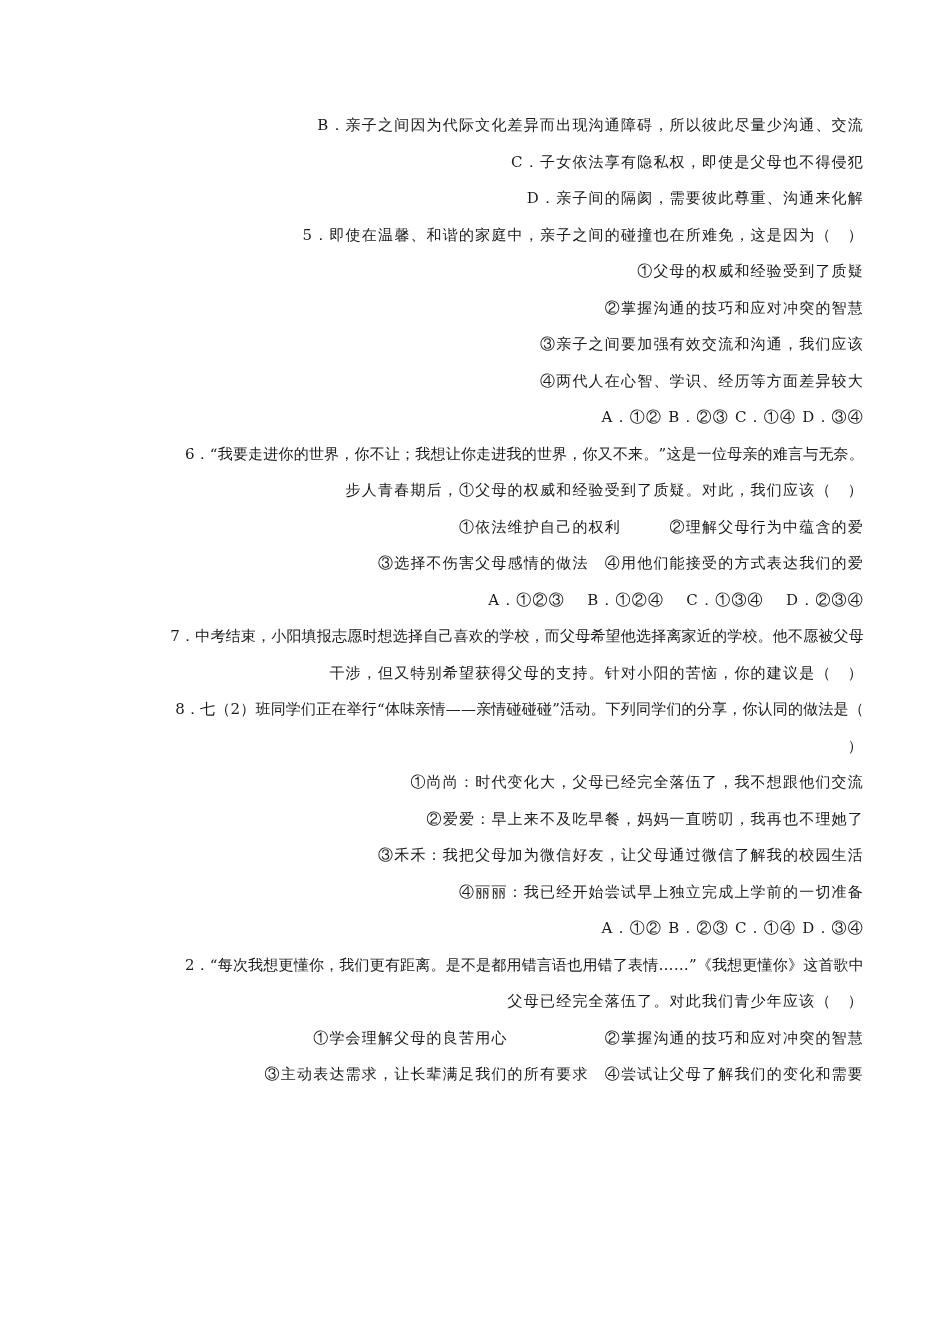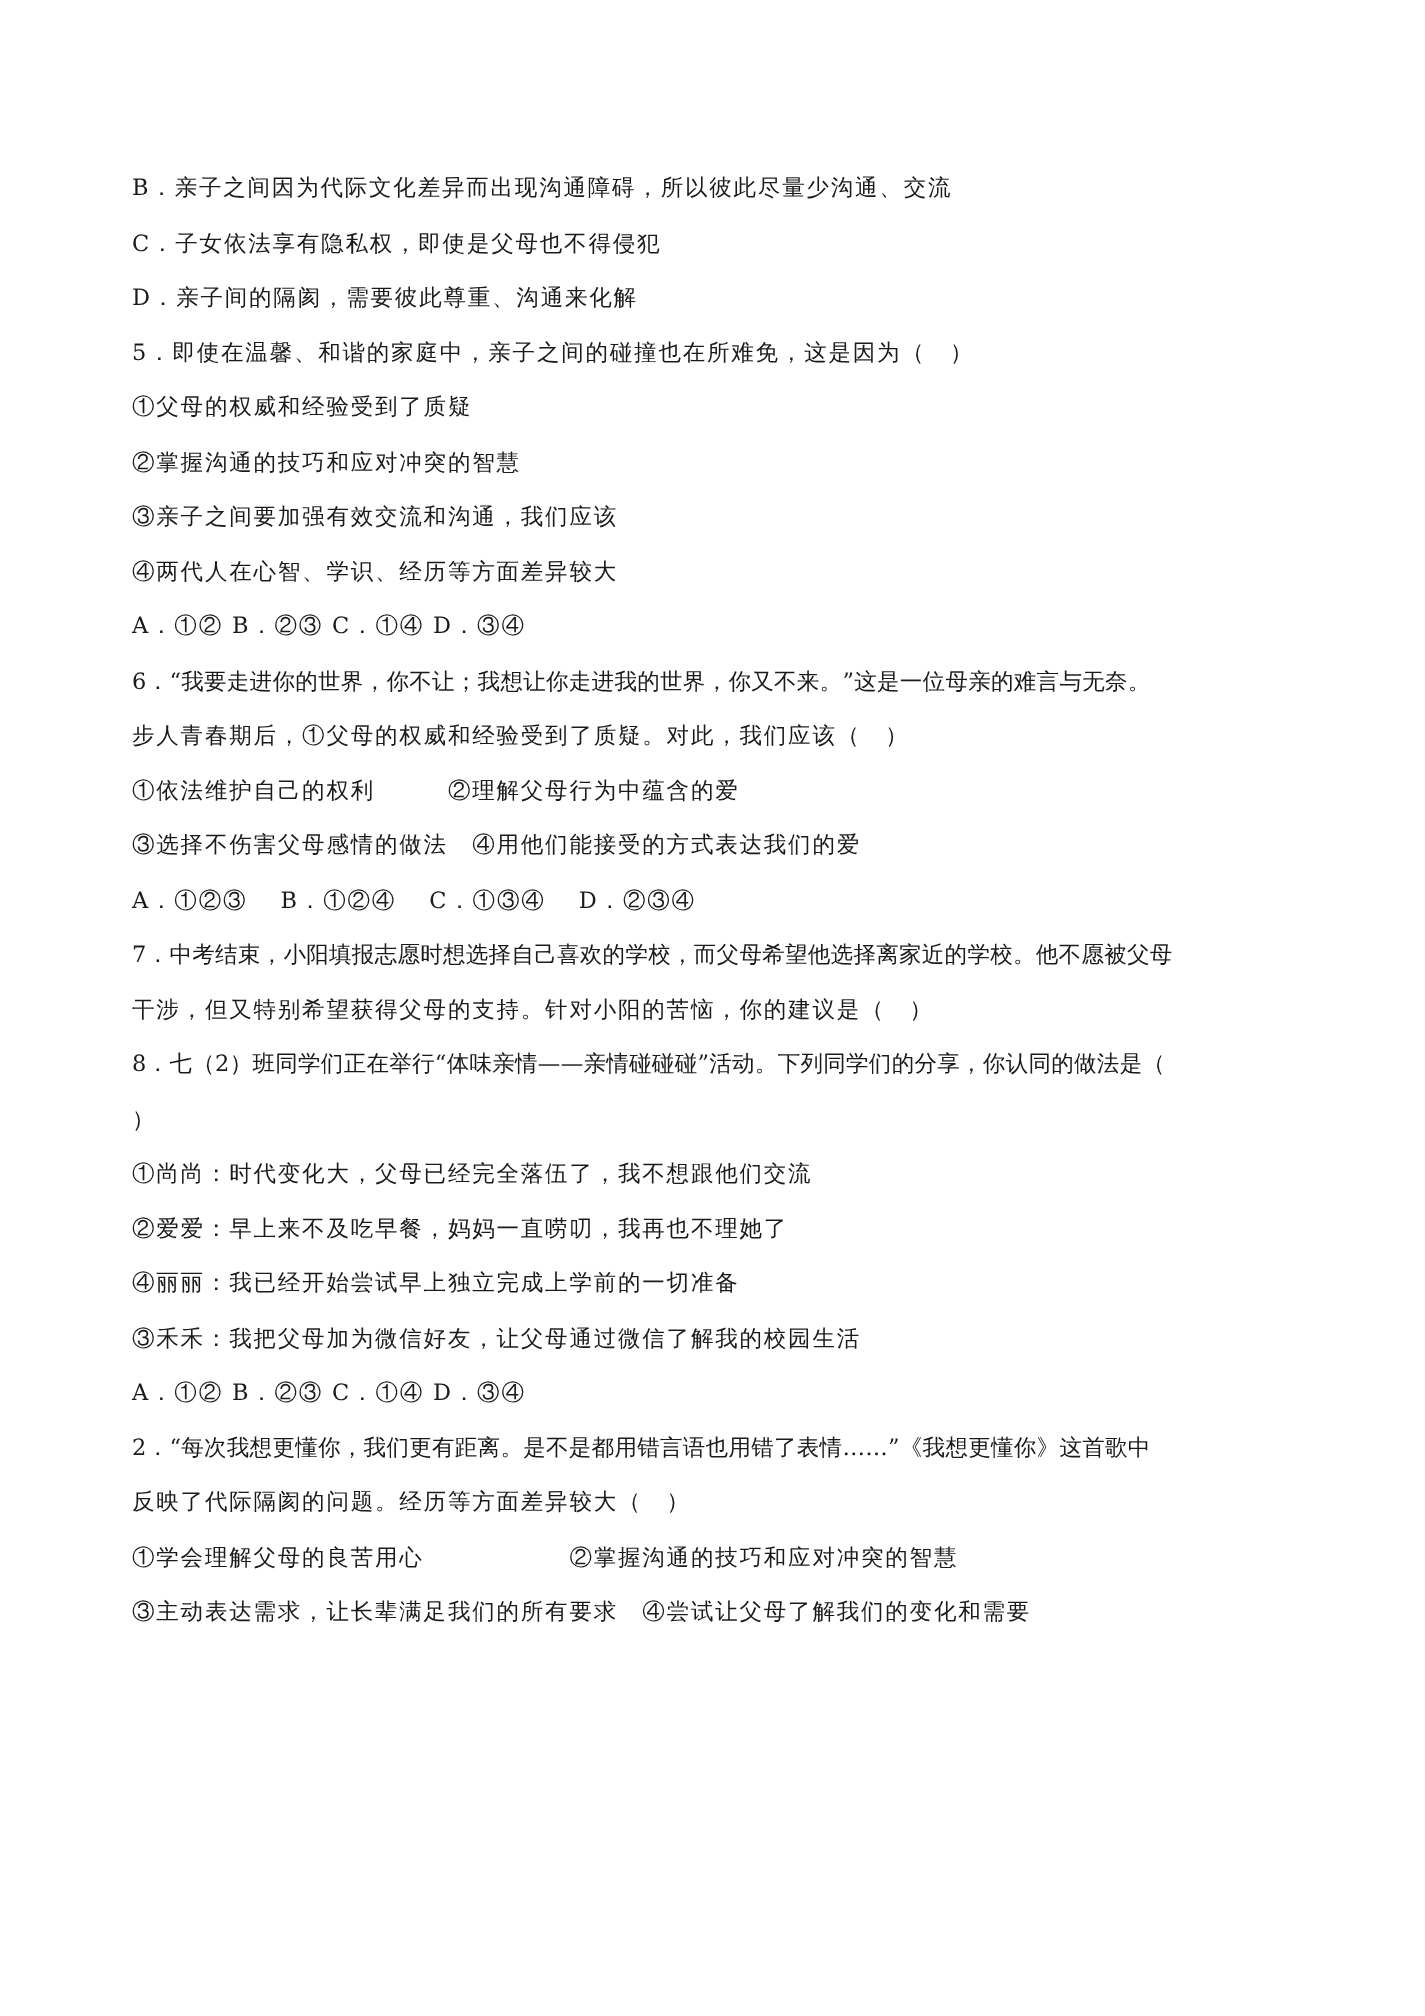--- a/index.html
+++ b/index.html
@@ -5,20 +5,21 @@
   html, body { margin: 0; padding: 0; background: #ffffff; }
   body { width: 950px; height: 1344px; position: relative; overflow: hidden; }
   .page {
     position: absolute;
     left: 88px;
     top: 113px;
     width: 776px;
     font-family: "DejaVu Serif", "Liberation Serif", serif;
     font-size: 15px;
     color: #1a1a1a;
+    text-align: right;
   }
   .line {
     height: 36.5px;
     line-height: 24px;
     white-space: nowrap;
     letter-spacing: 1.2px;
   }
   .line.tight { letter-spacing: 0.2px; }
 </style>
 </head>
@@ -42,21 +43,21 @@
   <div class="line">③选择不伤害父母感情的做法　④用他们能接受的方式表达我们的爱</div>
   <div class="line">A．①②③　 B．①②④　 C．①③④　 D．②③④</div>
 
   <div class="line tight">7．中考结束，小阳填报志愿时想选择自己喜欢的学校，而父母希望他选择离家近的学校。他不愿被父母</div>
   <div class="line">干涉，但又特别希望获得父母的支持。针对小阳的苦恼，你的建议是（　）</div>
 
   <div class="line tight">8．七（2）班同学们正在举行“体味亲情——亲情碰碰碰”活动。下列同学们的分享，你认同的做法是（</div>
   <div class="line">）</div>
   <div class="line">①尚尚：时代变化大，父母已经完全落伍了，我不想跟他们交流</div>
   <div class="line">②爱爱：早上来不及吃早餐，妈妈一直唠叨，我再也不理她了</div>
+  <div class="line">③禾禾：我把父母加为微信好友，让父母通过微信了解我的校园生活</div>
   <div class="line">④丽丽：我已经开始尝试早上独立完成上学前的一切准备</div>
-  <div class="line">③禾禾：我把父母加为微信好友，让父母通过微信了解我的校园生活</div>
   <div class="line">A．①② B．②③ C．①④ D．③④</div>
 
   <div class="line tight">2．“每次我想更懂你，我们更有距离。是不是都用错言语也用错了表情……”《我想更懂你》这首歌中</div>
-  <div class="line">反映了代际隔阂的问题。经历等方面差异较大（　）</div>
+  <div class="line">父母已经完全落伍了。对此我们青少年应该（　）</div>
   <div class="line">①学会理解父母的良苦用心　　　　　　②掌握沟通的技巧和应对冲突的智慧</div>
   <div class="line">③主动表达需求，让长辈满足我们的所有要求　④尝试让父母了解我们的变化和需要</div>
 </div>
 
 </body></html>

